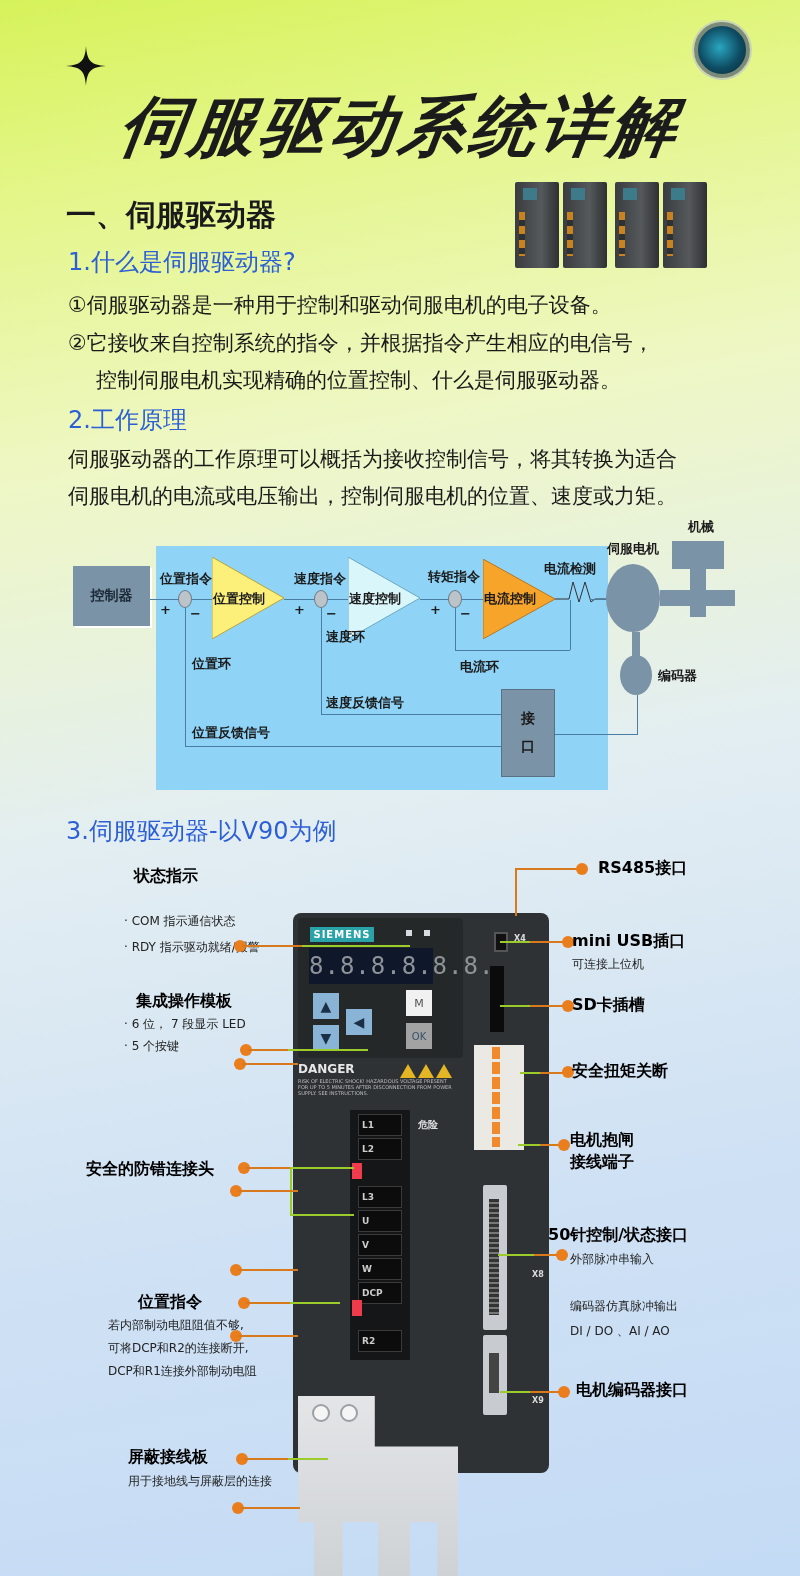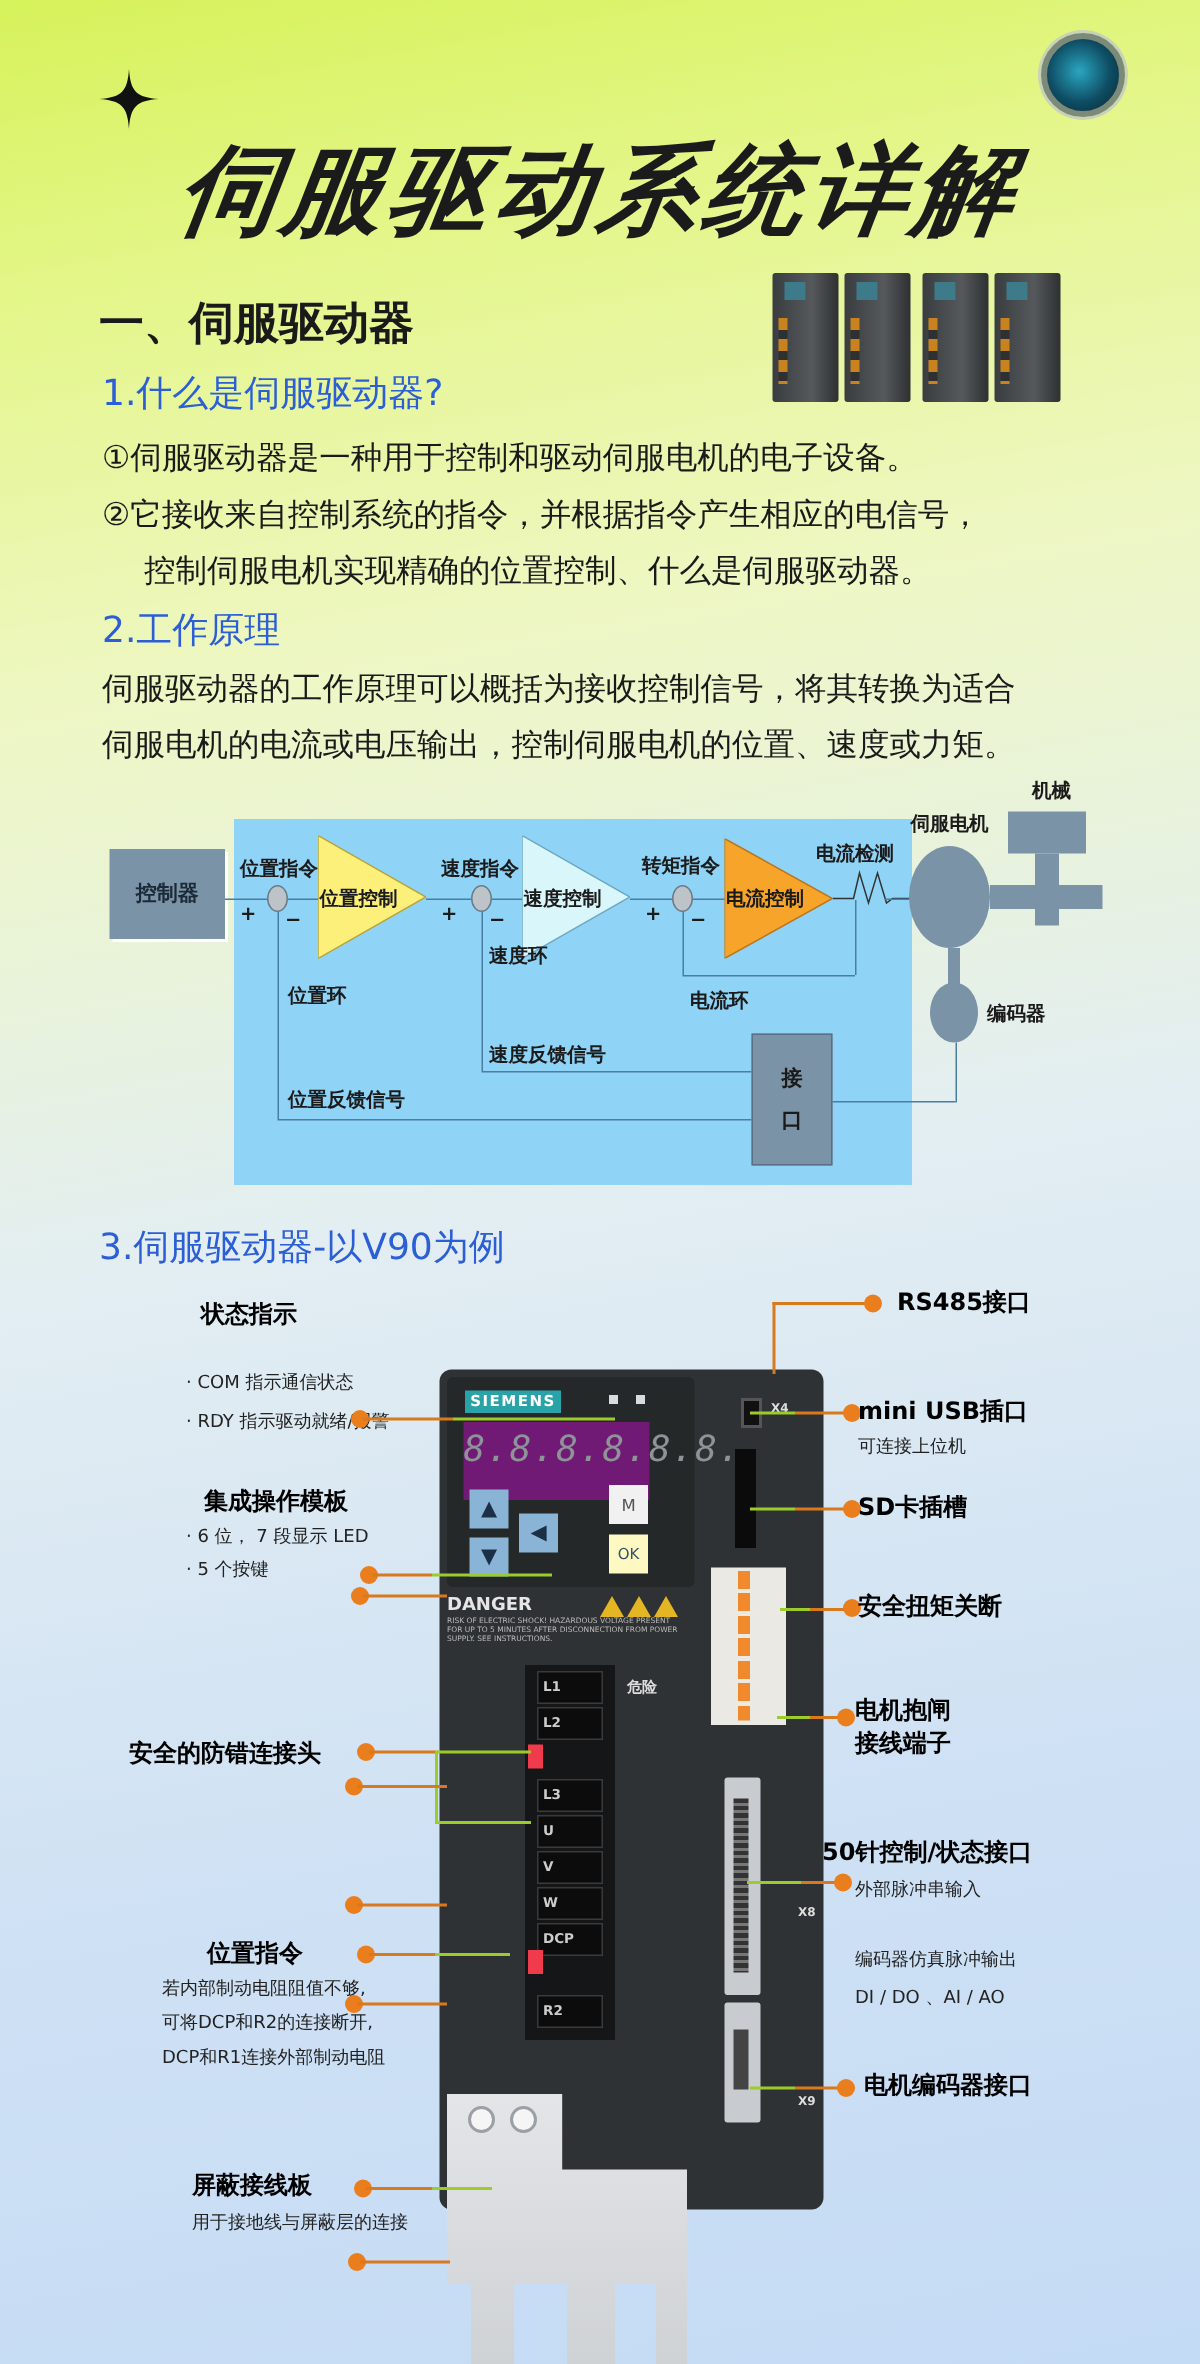--- a/index.html
+++ b/index.html
@@ -47,24 +47,24 @@
   .encoder { left: 620px; top: 655px; width: 32px; height: 40px; border-radius: 50%; background: #7b93a6; }
   .mech { background: #7b93a6; }
 
   .h2-3 { left: 66px; top: 815px; }
 
   
   .device { left: 293px; top: 913px; width: 256px; height: 560px; background: #2f3234; border-radius: 8px; }
   .front-panel { left: 298px; top: 918px; width: 165px; height: 140px; background: #252829; border-radius: 4px; }
   .siemens { left: 310px; top: 927px; width: 64px; height: 15px; background: #2aa3a8; color: #fff; font-size: 10px; font-weight: 700; text-align: center; line-height: 15px; letter-spacing: 1px; }
   .led-rdy, .led-com { top: 930px; width: 6px; height: 6px; background: #d7dbe0; }
-  .seg-display { left: 309px; top: 948px; width: 124px; height: 52px; background: #701a75; color: #8e9398; font-family: "DejaVu Sans Mono", monospace; font-size: 24px; line-height: 36px; text-align: center; letter-spacing: 1px; font-style: italic; }
+  .seg-display { left: 309px; top: 948px; width: 124px; height: 36px; background: #0f172a; color: #8e9398; font-family: "DejaVu Sans Mono", monospace; font-size: 24px; line-height: 36px; text-align: center; letter-spacing: 1px; }
   .kbtn { width: 26px; height: 26px; background: #8ab4d6; color: #1b3047; display: flex; align-items: center; justify-content: center; font-size: 14px; }
   .kbtn.m { background: #f1f1f1; color: #555; font-size: 11px; }
-  .kbtn.ok { background: #fef9c3; color: #385069; font-size: 10px; }
+  .kbtn.ok { background: #a3a3a3; color: #385069; font-size: 10px; }
   .danger { left: 298px; top: 1062px; color: #e6e6e6; font-size: 12px; font-weight: 700; }
   .danger-small { left: 298px; top: 1078px; width: 160px; color: #bbb; font-size: 5px; line-height: 6px; }
   .warn-tri { width: 0; height: 0; border-left: 8px solid transparent; border-right: 8px solid transparent; border-bottom: 14px solid #e4b623; }
   .terminal-block { left: 350px; top: 1110px; width: 60px; height: 250px; background: #151617; }
   .term { position: absolute; left: 8px; width: 44px; height: 22px; background: #0c0c0c; border: 1px solid #3a3a3a; color: #ccc; font-size: 9px; font-weight: 700; padding-left: 3px; line-height: 20px; }
   .redclip { width: 10px; height: 16px; background: #ef3b4b; }
   .conn50 { left: 483px; top: 1185px; width: 24px; height: 145px; background: #c8ccd0; border-radius: 2px; }
   .conn50::after { content: ""; position: absolute; left: 6px; top: 14px; width: 10px; height: 116px; background: repeating-linear-gradient(180deg, #333 0 3px, #777 3px 5px); }
   .conn9 { left: 483px; top: 1335px; width: 24px; height: 80px; background: #c8ccd0; border-radius: 2px; }
   .conn9::after { content: ""; position: absolute; left: 6px; top: 18px; width: 10px; height: 40px; background: #444; }

